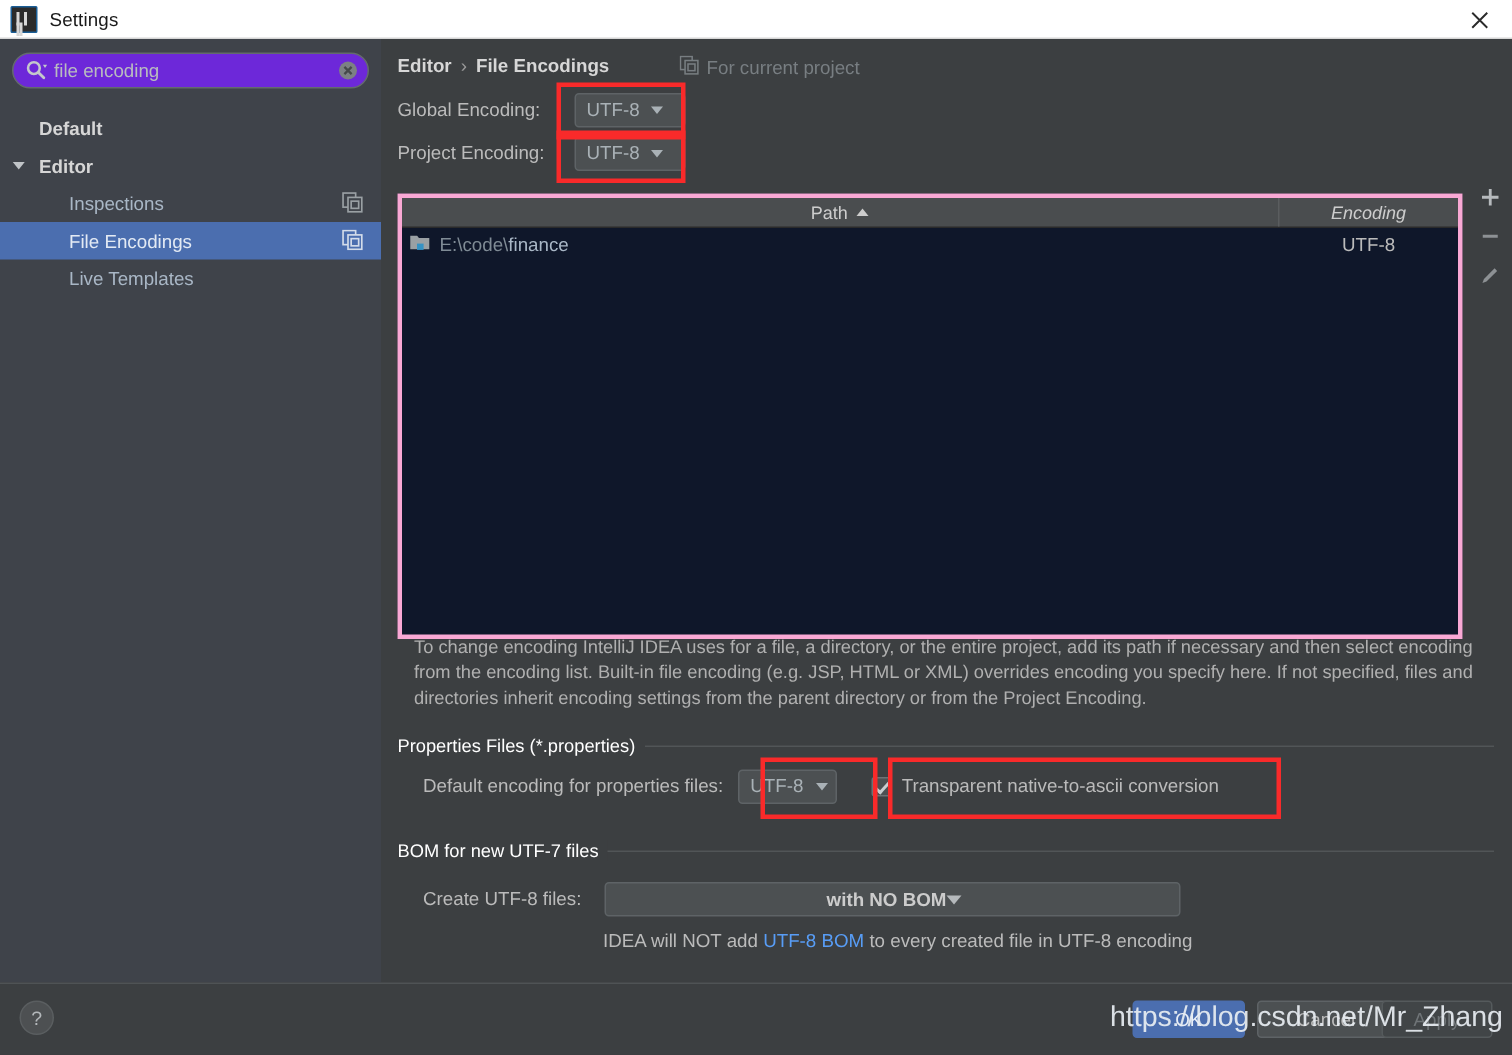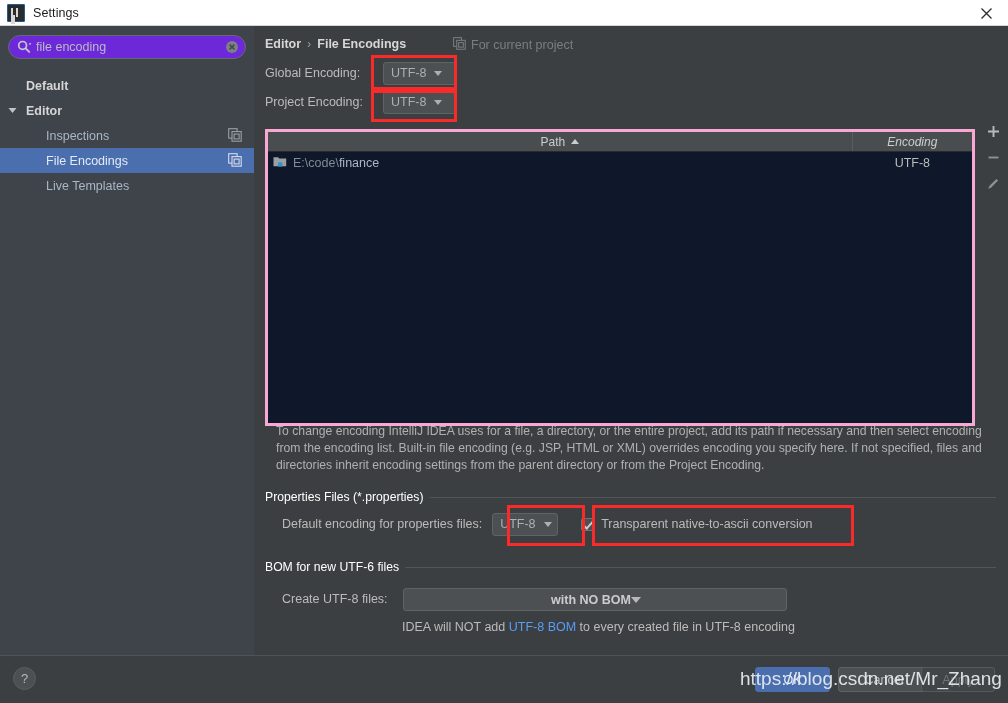--- a/index.html
+++ b/index.html
@@ -582,21 +582,21 @@
     <span class="combo" style="margin-left:10px; width:66px;">
       <span class="cv">UTF-8</span>
       <span class="arrow"></span>
     </span>
     <span class="chk-wrap" style="margin-left:23px;">
       <span class="chk-box checked"></span>
       <span class="chk-label">Transparent native-to-ascii conversion</span>
     </span>
   </div>
 
-  <div class="group-title" style="left:11px; top:534px;">BOM for new UTF-6 files</div>
+  <div class="group-title" style="left:11px; top:534px;">BOM for new UTF-7 files</div>
   <div class="group-line" style="left:11px; top:541px; width:731px;"></div>
 
   <div class="form-row" style="left:28px; top:561px; height:24px;">
     <span class="form-label">Create UTF-8 files:</span>
   </div>
   <div id="bom-select">
     <span>with NO BOM</span>
     <span class="arrow" style="width:0;height:0;border-left:5px solid transparent;border-right:5px solid transparent;border-top:6px solid #b5b9bc;"></span>
   </div>
 

